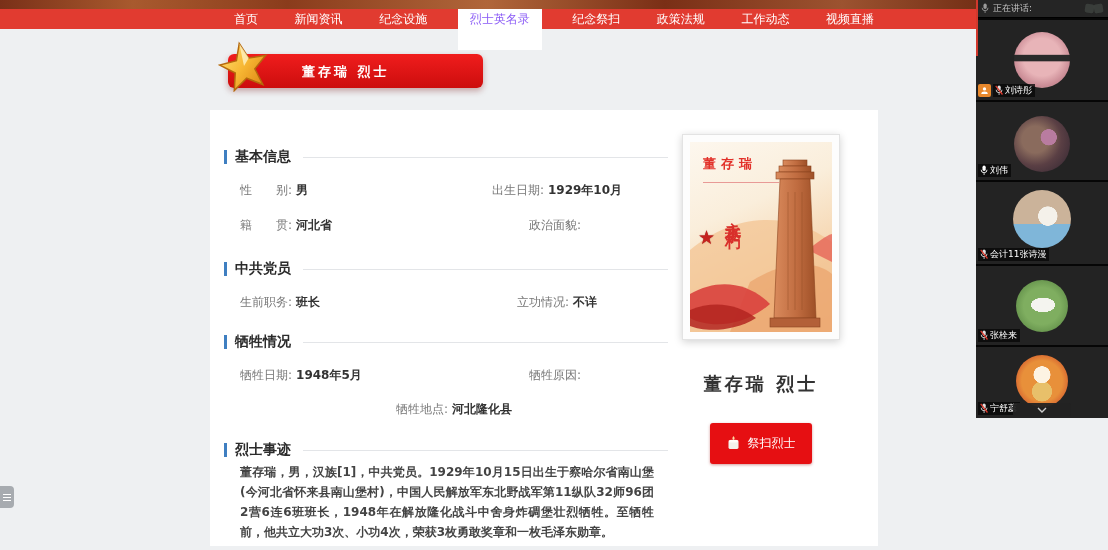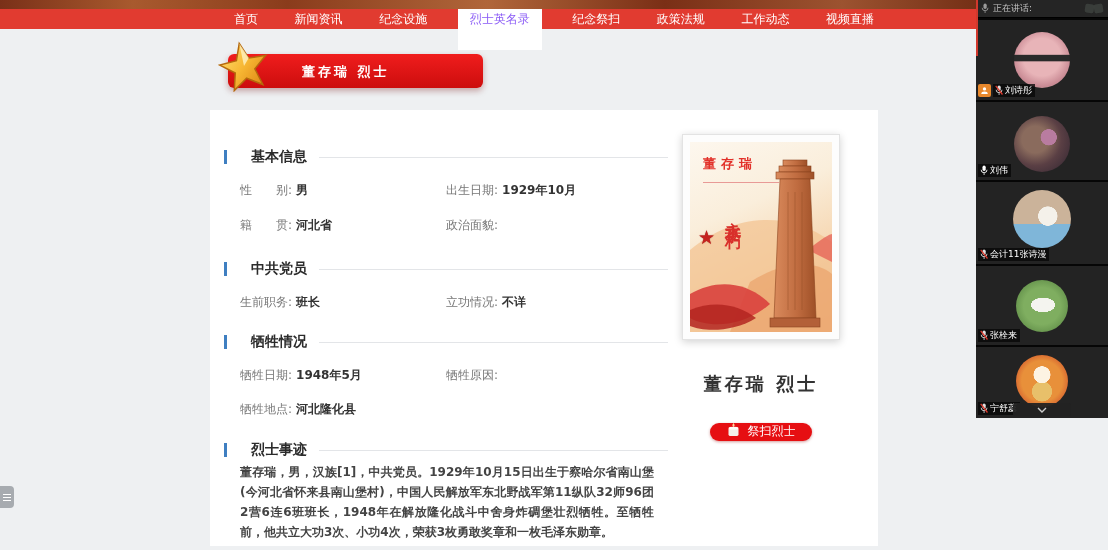--- a/index.html
+++ b/index.html
@@ -25,26 +25,26 @@
     box-shadow:0 3px 6px rgba(120,20,20,.35); }
   #banner-title { position:absolute; left:74px; top:9px; color:#fff; font-size:13px;
     font-weight:bold; letter-spacing:3px; }
   #banner-star { position:absolute; left:-10px; top:-14px; width:52px; height:52px; }
 
   
   #card { left:210px; top:110px; width:668px; height:436px; background:#ffffff; }
 
   .sec-title { position:absolute; left:14px; width:444px; height:18px; display:flex; align-items:center; }
   .sec-bar { width:3px; height:14px; background:#3f7fc1; margin-right:8px; }
-  .sec-text { font-size:14px; font-weight:bold; color:#2b2b2b; white-space:nowrap;margin-left:16px; }
+  .sec-text { font-size:14px; font-weight:bold; color:#2b2b2b; white-space:nowrap; }
   .sec-line { flex:1; height:1px; background:#e3e5e8; margin-left:12px; }
 
   .frow { position:absolute; left:14px; width:444px; padding-left:16px; display:flex; font-size:12px; }
   .field { width:206px; display:flex; white-space:nowrap; }
-  .field:last-child { flex:1; width:auto; }
+  .field:last-child { flex:1; width:auto;justify-content:center; }
   .flabel { color:#777; margin-right:4px; white-space:pre; }
   .fvalue { color:#333; font-weight:bold; }
 
   #deeds-text { position:absolute; left:30px; top:352px; width:414px; font-size:12px;
     line-height:20px; color:#444; font-weight:600; text-align:justify; }
 
   
   #poster-frame { position:absolute; left:472px; top:24px; width:158px; height:206px;
     background:#fdfdfd; border:1px solid #e3e3e3; box-shadow:0 2px 8px rgba(0,0,0,.18); padding:7px; }
   #poster { position:relative; width:100%; height:100%; overflow:hidden;
@@ -54,23 +54,23 @@
     font-weight:bold; letter-spacing:5px; }
   #poster-line { position:absolute; left:13px; top:40px; width:76px; height:1px; background:#e89a96; }
   #poster-slogan { position:absolute; left:32px; top:66px; color:#d9302b; font-size:16px;
     font-weight:bold; writing-mode:vertical-rl; letter-spacing:4px; }
   #poster-emblem { position:absolute; left:8px; top:84px; font-size:19px; color:#c5231f;
     text-shadow:0 0 1px #8c1a17; }
 
   #caption { position:absolute; left:472px; top:262px; width:158px; text-align:center;
     font-size:18px; font-weight:bold; color:#333; letter-spacing:3px; white-space:nowrap; }
 
-  #memorial-btn { position:absolute; left:500px; top:313px; width:102px; height:18px;
-    background:#e60f12; border:none; border-radius:9px; color:#fff; font-size:12px;
-    display:flex; align-items:flex-start; justify-content:center; gap:8px; cursor:pointer;
+  #memorial-btn { position:absolute; left:500px; top:313px; width:102px; height:41px;
+    background:#e60f12; border:none; border-radius:3px; color:#fff; font-size:12px;
+    display:flex; align-items:center; justify-content:center; gap:8px; cursor:pointer;
     box-shadow:0 1px 3px rgba(150,0,0,.4); font-family:inherit; }
 
   
   #float-widget { left:0; top:486px; width:14px; height:22px; background:#a7abb0;
     border-radius:0 4px 4px 0; display:flex; flex-direction:column; justify-content:center;
     align-items:center; gap:2px; cursor:pointer; }
   #float-widget i { display:block; width:8px; height:1px; background:#fff; }
 
   
   #sidebar { left:976px; top:0; width:132px; height:418px; background:#1c1c1c; }

